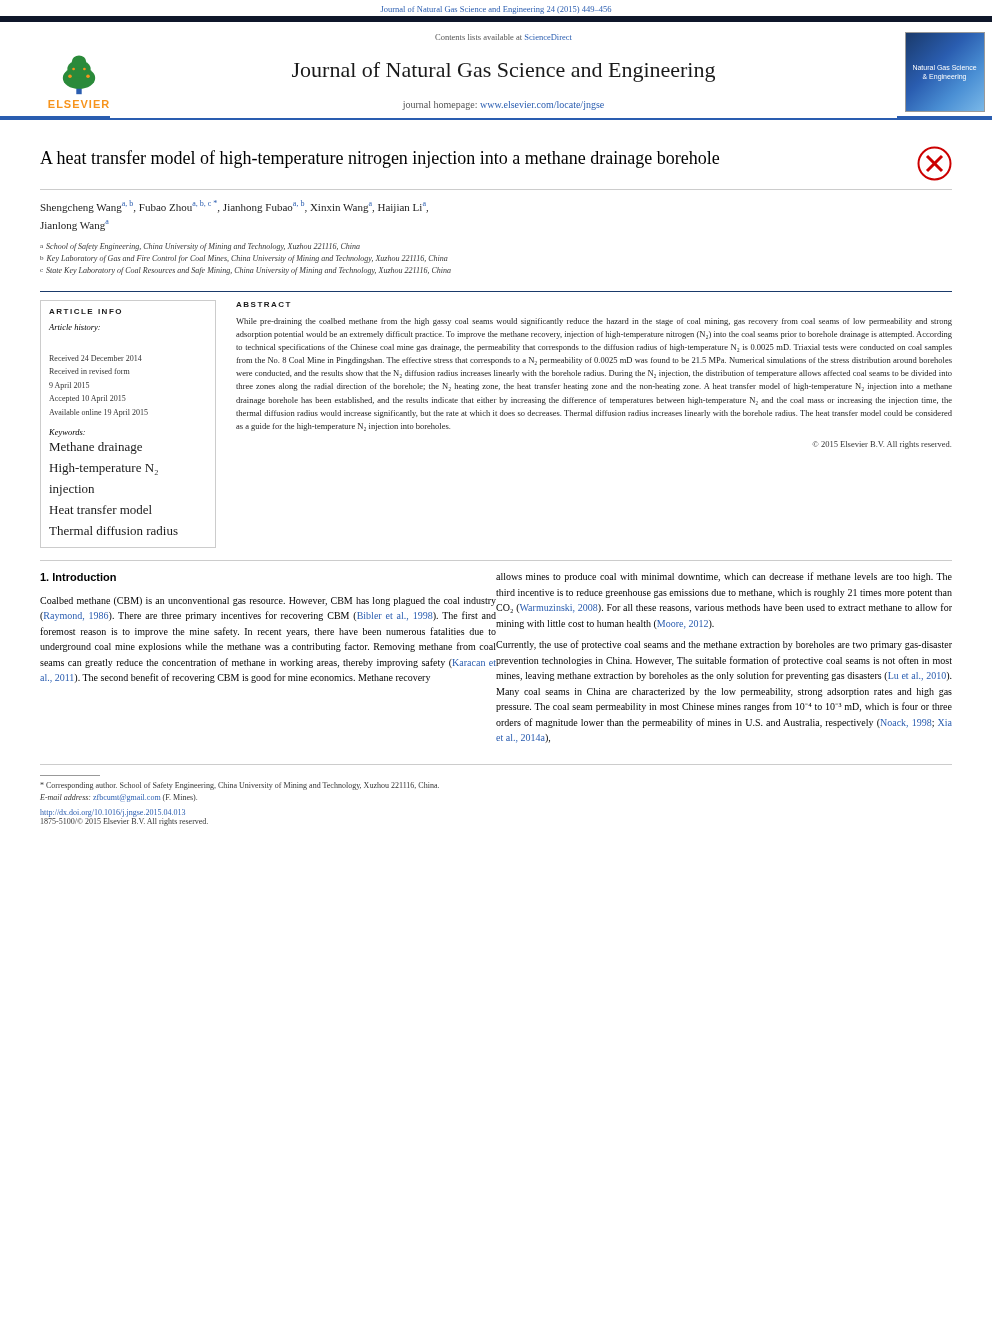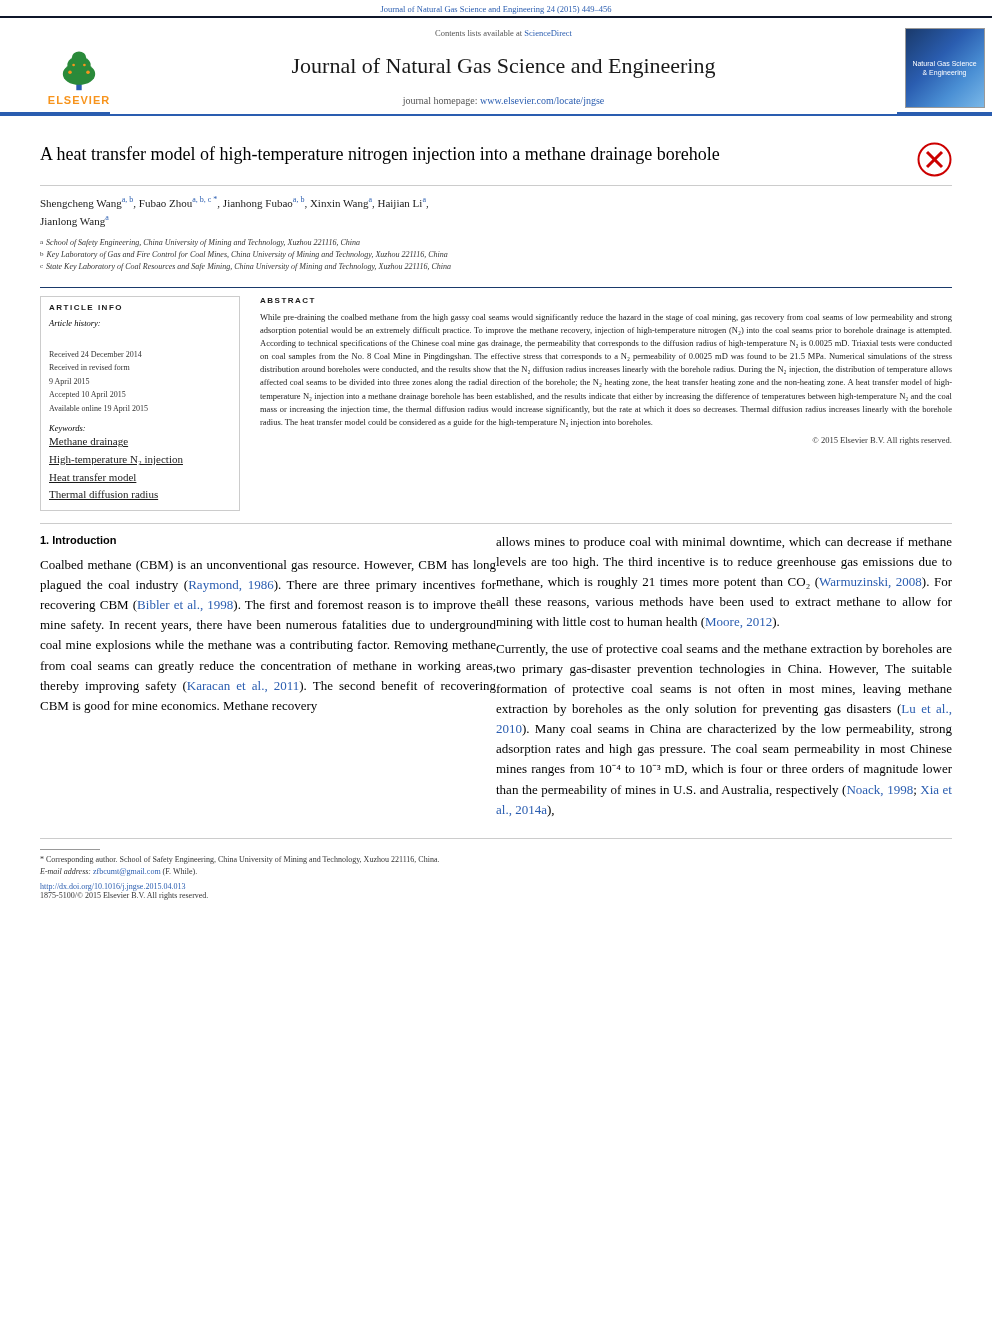--- a/index.html
+++ b/index.html
@@ -11,21 +11,21 @@
       width: 992px;
       min-height: 1323px;
     }
 
     
     .top-bar {
       text-align: center;
       font-size: 8.5px;
       color: #2a5db0;
       padding: 4px 0 2px 0;
-      border-bottom: 2px solid #0f172a;
+      border-bottom: 6px solid #0f172a;
     }
 
     
     .journal-header {
       display: flex;
       align-items: stretch;
       border-bottom: 2px solid #2a5db0;
       padding: 6px 0 0 0;
     }
     .journal-header .left-logo {
@@ -174,21 +174,21 @@
     }
 
     
     .two-col {
       display: flex;
       gap: 20px;
       margin-top: 10px;
       border-top: 1px solid #1a3a6b;
     }
     .col-left {
-      width: 200px;
+      width: 176px;
       flex-shrink: 0;
       padding-top: 8px;
     }
     .col-right {
       flex: 1;
       padding-top: 8px;
     }
 
     
     .article-info-section {
@@ -219,24 +219,23 @@
       margin-top: 20px;
     }
     .keywords-section {
       margin-top: 4px;
     }
     .keywords-label {
       font-style: italic;
       font-size: 8.5px;
     }
     .keyword-item {
-      font-size: 11px;
+      font-size: 13px;
       line-height: 1.6;
       color: #1a1a1a;
-      text-decoration: underline;
     }
 
     
     .abstract-heading {
       font-size: 8px;
       letter-spacing: 1.5px;
       text-transform: uppercase;
       font-family: Arial, sans-serif;
       color: #1a1a1a;
       margin-bottom: 6px;
@@ -277,21 +276,21 @@
       font-size: 11px;
       font-weight: bold;
       font-family: Arial, sans-serif;
       margin-bottom: 6px;
     }
     .section-number {
       font-weight: bold;
     }
 
     .body-text {
-      font-size: 13px;
+      font-size: 10px;
       line-height: 1.55;
       text-align: justify;
       margin-bottom: 6px;
     }
     .body-text a, .body-ref {
       color: #2a5db0;
       text-decoration: none;
     }
 
     
@@ -461,21 +460,21 @@
     </div>
 
   </div>
 
   <div class="page-footer">
     <hr class="footnote-sep">
     <div class="footer-note">
       <span>* Corresponding author. School of Safety Engineering, China University of Mining and Technology, Xuzhou 221116, China.</span>
     </div>
     <div class="footer-note">
-      <span><em>E-mail address:</em> <a class="body-ref">zfbcumt@gmail.com</a> <span>(F. While).</span></span>
+      <span><em>E-mail address:</em> <a class="body-ref">zfbcumt@gmail.com</a> <span>(F. Mines).</span></span>
     </div>
     <div style="margin-top:4px;">
       <a class="footer-doi body-ref">http://dx.doi.org/10.1016/j.jngse.2015.04.013</a>
     </div>
     <div class="footer-issn">1875-5100/© 2015 Elsevier B.V. All rights reserved.</div>
   </div>
 
 </div>
 
 </body></html>

